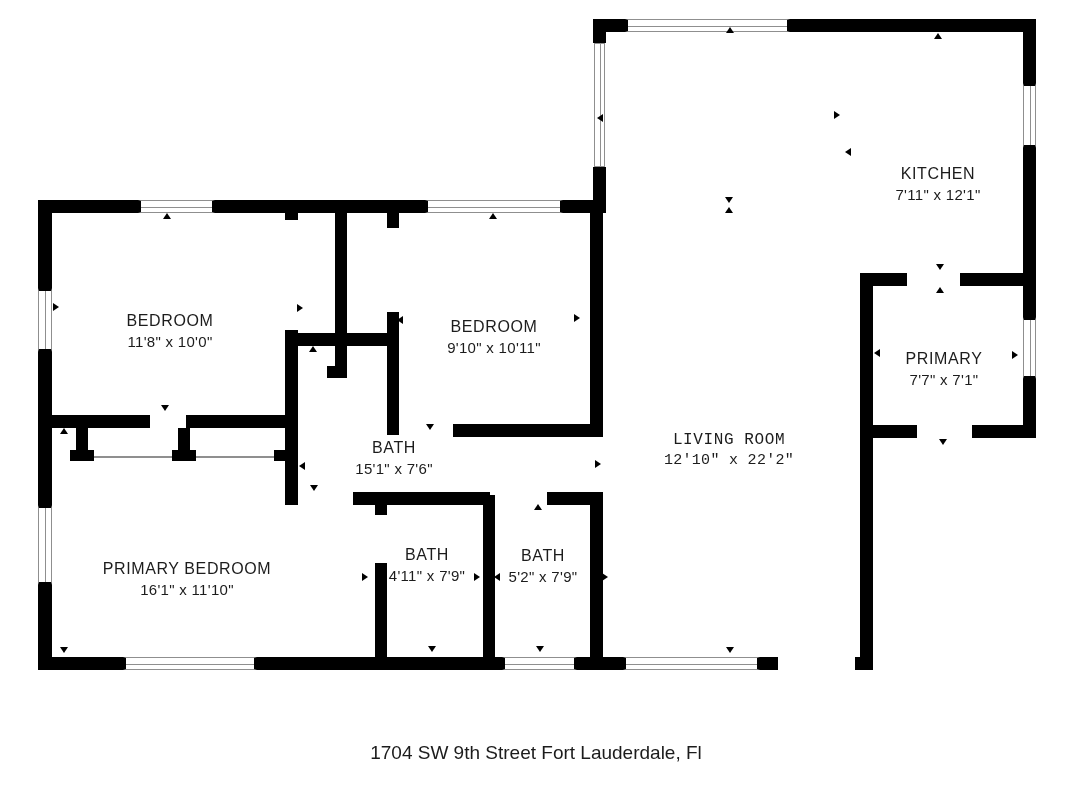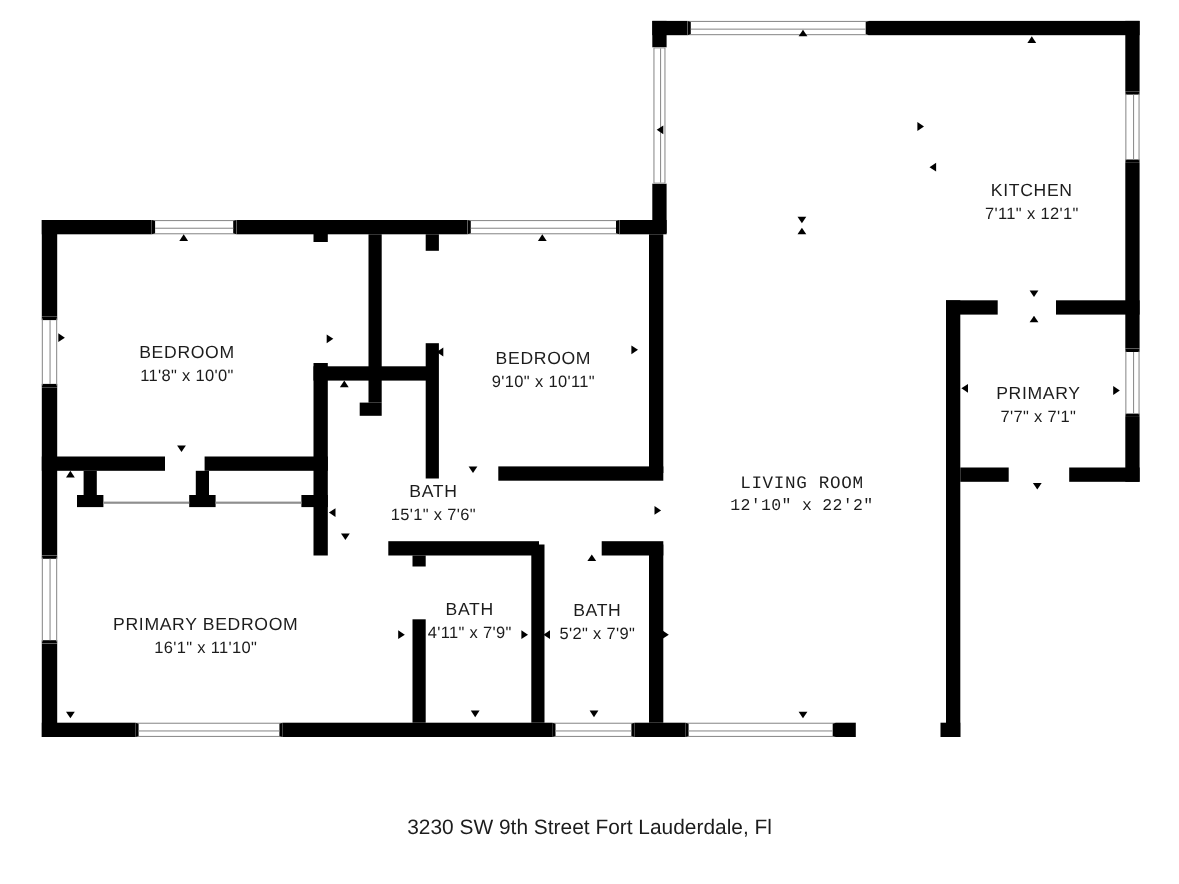--- a/index.html
+++ b/index.html
@@ -124,21 +124,21 @@
   </div>
   <div class="room-label" style="left:543px;top:566px;">
     <div class="rname">BATH</div>
     <div class="dims">5'2" x 7'9"</div>
   </div>
   <div class="room-label" style="left:187px;top:579px;">
     <div class="rname">PRIMARY BEDROOM</div>
     <div class="dims">16'1" x 11'10"</div>
   </div>
 
-  <div class="address">3230 SW 9th Street Fort Lauderdale, Fl</div>
+  <div class="address">1704 SW 9th Street Fort Lauderdale, Fl</div>
 
 <div class="arrow left" style="left: 597px; top: 114px;"></div>
     <div class="arrow up" style="left: 726px; top: 27px;"></div>
     <div class="arrow right" style="left: 834px; top: 111px;"></div>
     <div class="arrow left" style="left: 845px; top: 148px;"></div>
     <div class="arrow down" style="left: 725px; top: 197px;"></div>
     <div class="arrow up" style="left: 725px; top: 207px;"></div>
     <div class="arrow up" style="left: 934px; top: 33px;"></div>
     <div class="arrow down" style="left: 936px; top: 264px;"></div>
     <div class="arrow up" style="left: 936px; top: 287px;"></div>

